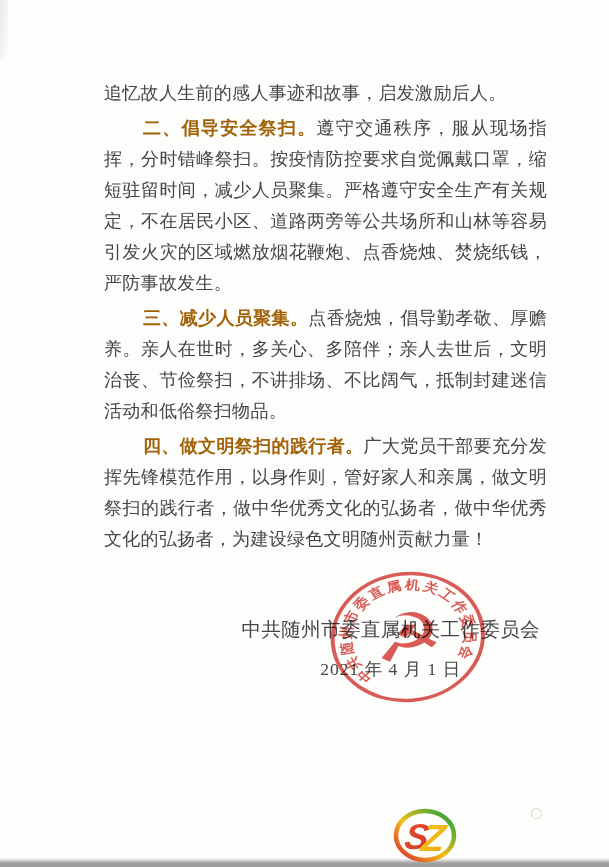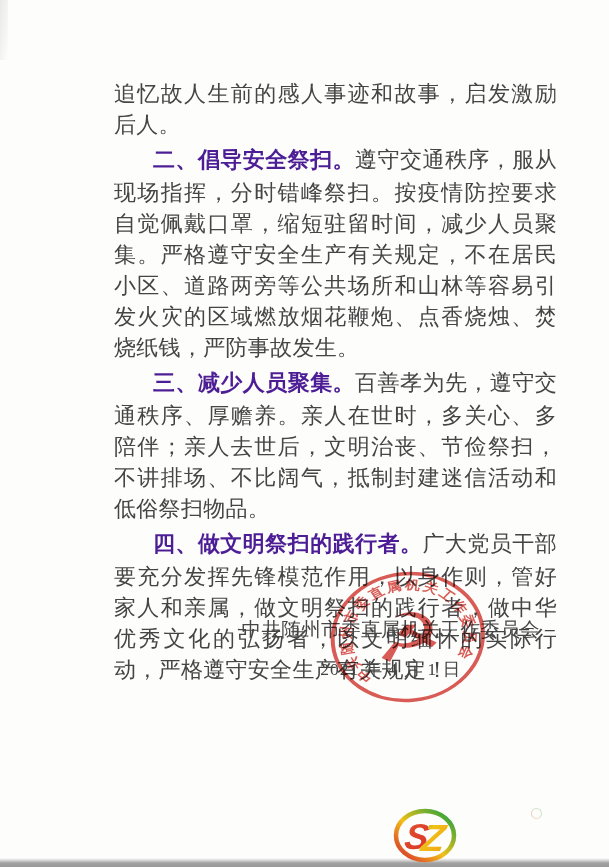--- a/index.html
+++ b/index.html
@@ -13,38 +13,38 @@
   }
   
   .corner-shade {
     position:absolute; left:0; top:0; width:8px; height:60px;
     background: linear-gradient(to bottom right, #d8d8d8, rgba(255,255,255,0));
     opacity:.55;
   }
   
   .content {
     position: absolute;
-    left: 114px;
+    left: 104px;
     top: 78px;
     width: 443px;
-    font-size: 22px;
+    font-size: 18px;
     line-height: 31px;
     color: #454545;
     text-align: justify;
     letter-spacing: 0.3px;
   }
   .content p { margin: 0; }
   .content p.indent {
     text-indent: 39px;
     margin-top: 4px;
   }
   .para-head {
-    font-family: Liberation Mono, monospace;
+    font-family: Liberation Serif, serif;
     font-weight: 700;
-    color: #4c1d95;
+    color: #a16207;
   }
   
   .signature {
     position: absolute;
     top: 615px;
     right: 69px;
     display: flex;
     flex-direction: column;
     align-items: center;
     color: #454545;
@@ -110,23 +110,23 @@
 
 <div class="page">
 
   <div class="corner-shade"></div>
 
   <div class="content">
     <p>追忆故人生前的感人事迹和故事，启发激励后人。</p>
 
     <p class="indent"><span class="para-head">二、倡导安全祭扫。</span><span>遵守交通秩序，服从现场指挥，分时错峰祭扫。按疫情防控要求自觉佩戴口罩，缩短驻留时间，减少人员聚集。严格遵守安全生产有关规定，不在居民小区、道路两旁等公共场所和山林等容易引发火灾的区域燃放烟花鞭炮、点香烧烛、焚烧纸钱，严防事故发生。</span></p>
 
-    <p class="indent"><span class="para-head">三、减少人员聚集。</span><span>百善孝为先，遵守交通秩序、厚赡养。亲人在世时，多关心、多陪伴；亲人去世后，文明治丧、节俭祭扫，不讲排场、不比阔气，抵制封建迷信活动和低俗祭扫物品。</span></p>
+    <p class="indent"><span class="para-head">三、减少人员聚集。</span><span>点香烧烛，倡导勤孝敬、厚赡养。亲人在世时，多关心、多陪伴；亲人去世后，文明治丧、节俭祭扫，不讲排场、不比阔气，抵制封建迷信活动和低俗祭扫物品。</span></p>
 
-    <p class="indent"><span class="para-head">四、做文明祭扫的践行者。</span><span>广大党员干部要充分发挥先锋模范作用，以身作则，管好家人和亲属，做文明祭扫的践行者，做中华优秀文化的弘扬者，以文明缅怀的实际行动，严格遵守安全生产有关规定！</span></p>
+    <p class="indent"><span class="para-head">四、做文明祭扫的践行者。</span><span>广大党员干部要充分发挥先锋模范作用，以身作则，管好家人和亲属，做文明祭扫的践行者，做中华优秀文化的弘扬者，做中华优秀文化的弘扬者，为建设绿色文明随州贡献力量！</span></p>
   </div>
 
   <div class="signature">
     <div class="sig-org">中共随州市委直属机关工作委员会</div>
     <div class="sig-date">2021 年 4 月 1 日</div>
   </div>
 
   <div class="seal">
     <svg width="164" height="138" viewBox="0 0 170 170" preserveAspectRatio="none">
       <circle cx="85" cy="85" r="78" fill="none" stroke="#d5453e" stroke-width="4.2"></circle>

